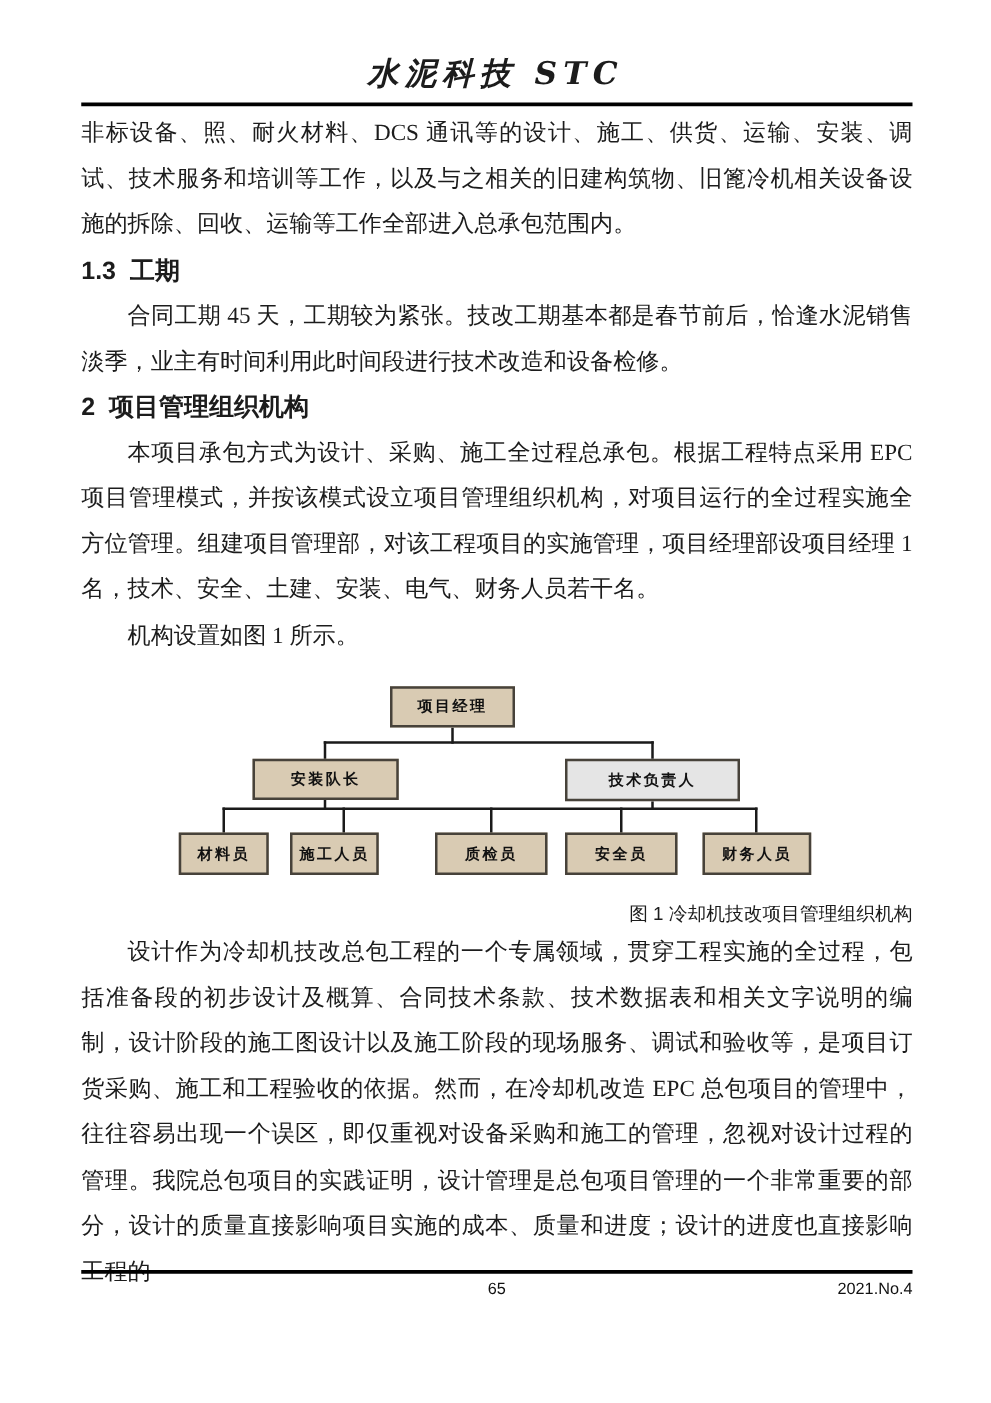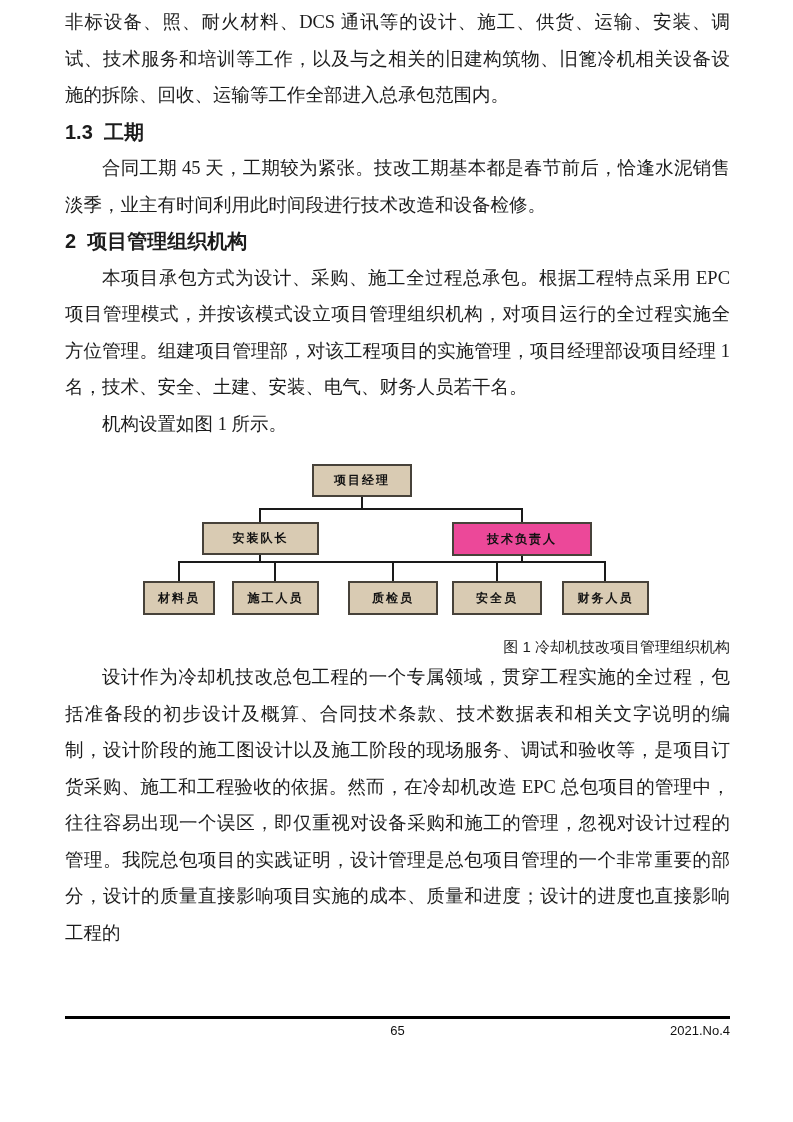--- a/index.html
+++ b/index.html
@@ -68,20 +68,24 @@
   }
   .footer-rule { height:3px; background:#000; }
   .footer-row { position:relative; margin-top:4px; text-align:center; }
   .issue { position:absolute; right:0; top:0;margin-left:23px; }
 </style>
 </head>
 <body>
 
 <div class="page">
 
+  <div class="header">
+    <div class="journal-title">水泥科技 STC</div>
+    <div class="header-rule"></div>
+  </div>
 
   <div class="content">
 
     <p class="body-text no-indent">非标设备、照、耐火材料、DCS 通讯等的设计、施工、供货、运输、安装、调试、技术服务和培训等工作，以及与之相关的旧建构筑物、旧篦冷机相关设备设施的拆除、回收、运输等工作全部进入总承包范围内。</p>
 
     <h2 class="heading">1.3  工期</h2>
     <p class="body-text">合同工期 45 天，工期较为紧张。技改工期基本都是春节前后，恰逢水泥销售淡季，业主有时间利用此时间段进行技术改造和设备检修。</p>
 
     <h2 class="heading">2  项目管理组织机构</h2>
     <p class="body-text">本项目承包方式为设计、采购、施工全过程总承包。根据工程特点采用 EPC 项目管理模式，并按该模式设立项目管理组织机构，对项目运行的全过程实施全方位管理。组建项目管理部，对该工程项目的实施管理，项目经理部设项目经理 1 名，技术、安全、土建、安装、电气、财务人员若干名。</p>
@@ -97,23 +101,23 @@
       <div class="cl" style="left: 456px; top: 94px; width: 2px; height: 7px; background: rgb(26, 26, 26);"></div>
       <div class="cl" style="left: 113px; top: 99px; width: 428px; height: 2px; background: rgb(26, 26, 26);"></div>
       <div class="cl" style="left: 113px; top: 99px; width: 2px; height: 22px; background: rgb(26, 26, 26);"></div>
       <div class="cl" style="left: 209px; top: 99px; width: 2px; height: 22px; background: rgb(26, 26, 26);"></div>
       <div class="cl" style="left: 327px; top: 99px; width: 2px; height: 22px; background: rgb(26, 26, 26);"></div>
       <div class="cl" style="left: 431px; top: 99px; width: 2px; height: 22px; background: rgb(26, 26, 26);"></div>
       <div class="cl" style="left: 539px; top: 99px; width: 2px; height: 22px; background: rgb(26, 26, 26);"></div>
 
       <div class="ob" style="left: 247px; top: 2px; width: 100px; height: 33px; background: rgb(217, 203, 179); border-color: rgb(71, 66, 58);">项目经理</div>
       <div class="ob" style="left: 137px; top: 60px; width: 117px; height: 33px; background: rgb(217, 203, 179); border-color: rgb(71, 66, 58);">安装队长</div>
-      <div class="ob" style="left: 387px; top: 60px; width: 140px; height: 34px; background: #ec4899; border-color: rgb(71, 66, 58); text-align: center;">技术负责人</div>
+      <div class="ob" style="left: 387px; top: 60px; width: 140px; height: 34px; background: #e5e5e5; border-color: rgb(71, 66, 58); text-align: center;">技术负责人</div>
       <div class="ob" style="left: 78px; top: 119px; width: 72px; height: 34px; background: rgb(217, 203, 179); border-color: rgb(71, 66, 58);">材料员</div>
-      <div class="ob" style="left: 167px; top: 119px; width: 87px; height: 34px; background: rgb(217, 203, 179); border-color: rgb(71, 66, 58);">施工人员</div>
+      <div class="ob" style="left: 167px; top: 119px; width: 71px; height: 34px; background: rgb(217, 203, 179); border-color: rgb(71, 66, 58);">施工人员</div>
       <div class="ob" style="left: 283px; top: 119px; width: 90px; height: 34px; background: rgb(217, 203, 179); border-color: rgb(71, 66, 58);">质检员</div>
       <div class="ob" style="left: 387px; top: 119px; width: 90px; height: 34px; background: rgb(217, 203, 179); border-color: rgb(71, 66, 58);">安全员</div>
       <div class="ob" style="left: 497px; top: 119px; width: 87px; height: 34px; background: rgb(217, 203, 179); border-color: rgb(71, 66, 58);">财务人员</div>
     </div>
 
     <div class="figure-caption">图 1 冷却机技改项目管理组织机构</div>
 
     <p class="body-text">设计作为冷却机技改总包工程的一个专属领域，贯穿工程实施的全过程，包括准备段的初步设计及概算、合同技术条款、技术数据表和相关文字说明的编制，设计阶段的施工图设计以及施工阶段的现场服务、调试和验收等，是项目订货采购、施工和工程验收的依据。然而，在冷却机改造 EPC 总包项目的管理中，往往容易出现一个误区，即仅重视对设备采购和施工的管理，忽视对设计过程的管理。我院总包项目的实践证明，设计管理是总包项目管理的一个非常重要的部分，设计的质量直接影响项目实施的成本、质量和进度；设计的进度也直接影响工程的</p>
 
   </div>

